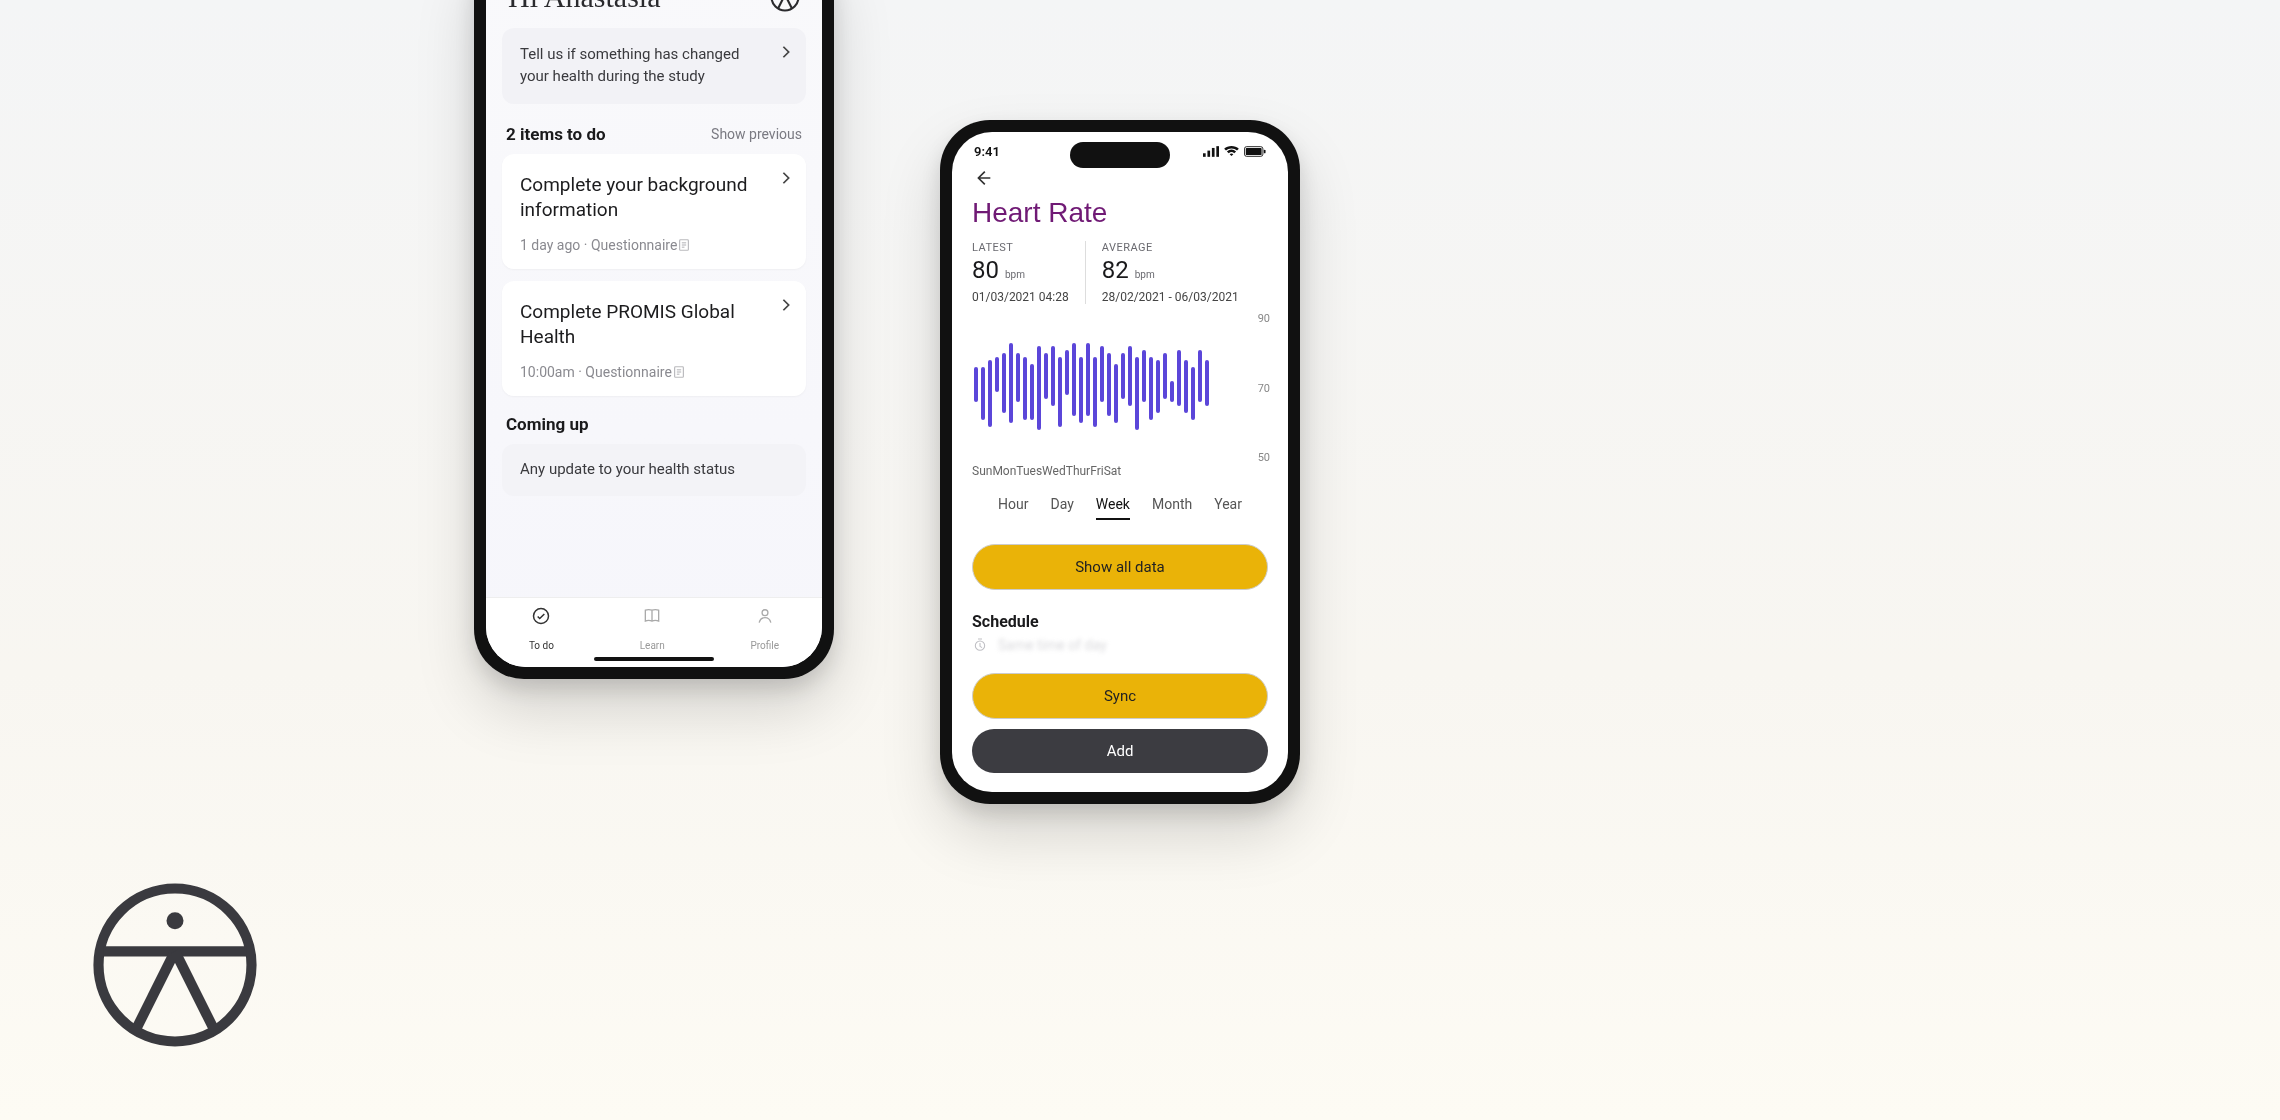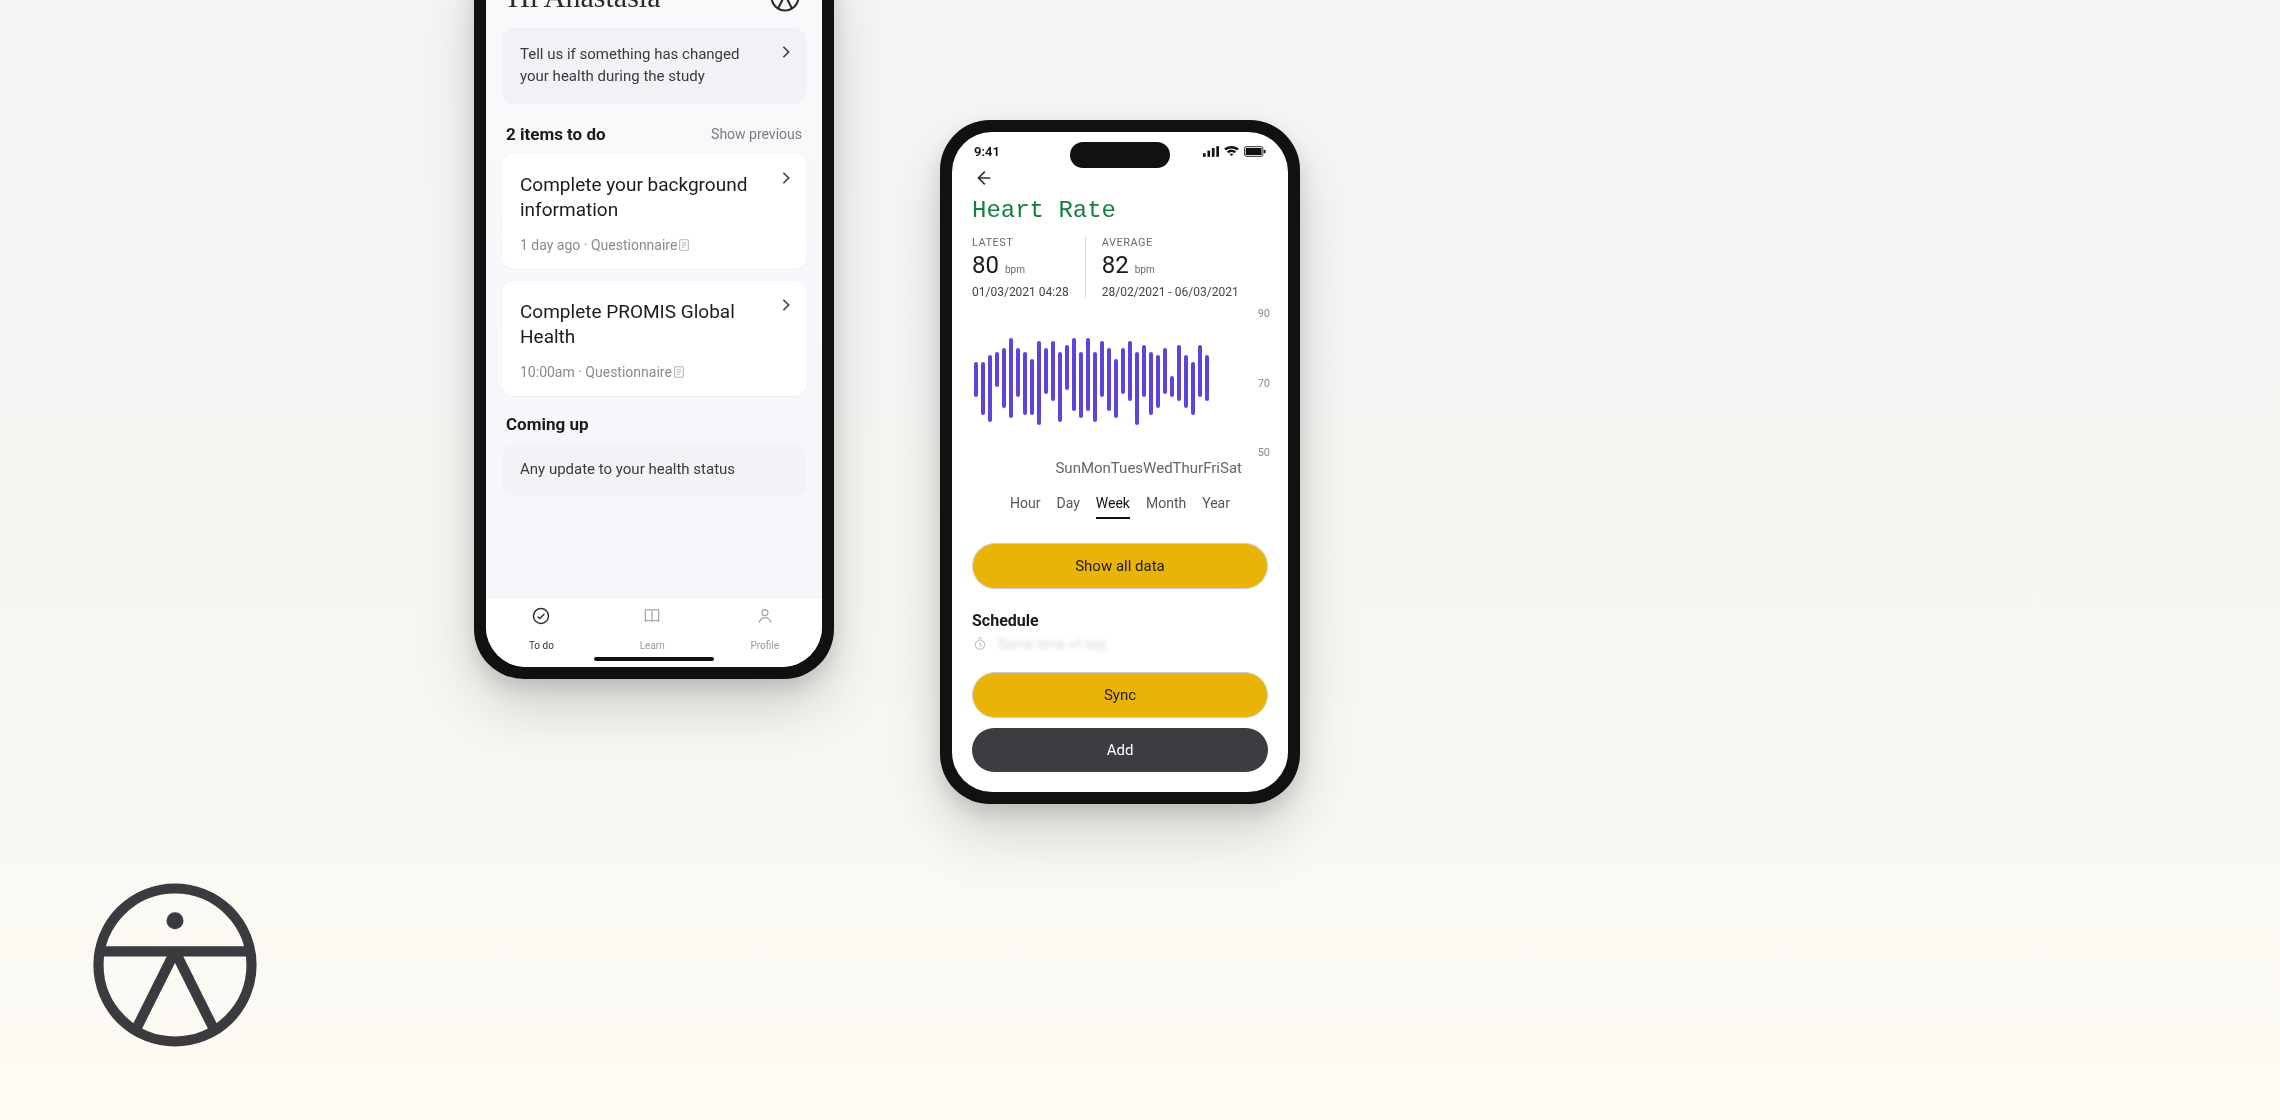--- a/index.html
+++ b/index.html
@@ -118,41 +118,41 @@
 
   .status-bar {
     display:flex; justify-content:space-between; align-items:center;
     padding:12px 22px 4px 22px; font-size:13px; font-weight:600; color:#111;
   }
   .status-right { display:flex; gap:5px; align-items:center;}
   .back-row { padding:4px 20px 2px 20px;}
   .back-row svg { width:22px; height:22px; }
 
   .pr-title {
-    font-family:Liberation Mono, monospace;
-    font-weight:400; font-size:24px; color:#15803d;
+    font-family:Liberation Sans, sans-serif;
+    font-weight:400; font-size:28px; color:#701a75;
     padding:2px 20px 12px 20px;
   }
 
   .stats { display:flex; padding:0 20px 8px 20px; gap:0;}
   .stat { flex:0 0 auto; padding-right:16px;}
   .stat + .stat { border-left:1px solid #ddd; padding-left:16px;}
   .stat .label { font-size:11px; letter-spacing:0.5px; color:#6a6a70;}
   .stat .value { font-size:24px; color:#1a1a1c; font-weight:400; margin-top:2px;}
   .stat .value .unit { font-size:10px; color:#6a6a70; font-weight:400;}
   .stat .sub { font-size:12px; color:#444; margin-top:6px;}
 
   .chart-area { padding:6px 16px 0 20px; position:relative;}
   .chart-grid { position:relative; height:140px; margin-right:30px;}
   .yaxis { position:absolute; right:-28px; top:-6px; bottom:-6px; display:flex; flex-direction:column; justify-content:space-between; font-size:11px; color:#888;}
   .bars-wrap { display:flex; align-items:center; height:100%; gap:3px; padding:0 2px;}
   .bar { width:4px; background:#5b46d9; border-radius:3px;}
-  .xaxis { display:flex; justify-content:flex-end; margin-right:30px; font-size:15px; color:#666; padding-top:6px;}
-
-  .range-tabs { display:flex; justify-content:center; gap:16px; padding:18px 0 10px 0; font-size:14px; color:#555;}
+  .xaxis { display:flex; justify-content:flex-start; margin-right:30px; font-size:12px; color:#666; padding-top:6px;}
+
+  .range-tabs { display:flex; justify-content:center; gap:22px; padding:18px 0 10px 0; font-size:14px; color:#555;}
   .range-tabs .rt { padding-bottom:6px; cursor:pointer;}
   .range-tabs .rt.active { color:#111; border-bottom:2px solid #111;}
 
   .pill-btn {
     margin:14px 20px 0 20px; border:1px solid #ccc; border-radius:28px;
     text-align:center; padding:13px; font-size:15px; color:#222; background:#eab308;
   }
   .schedule-title { font-weight:700; font-size:16px; color:#1a1a1c; padding:22px 20px 4px 20px;}
   .schedule-row { padding:2px 20px 4px 20px; color:#bfbfc4; font-size:14px; display:flex; align-items:center; gap:10px;}
   .pill-dark {

